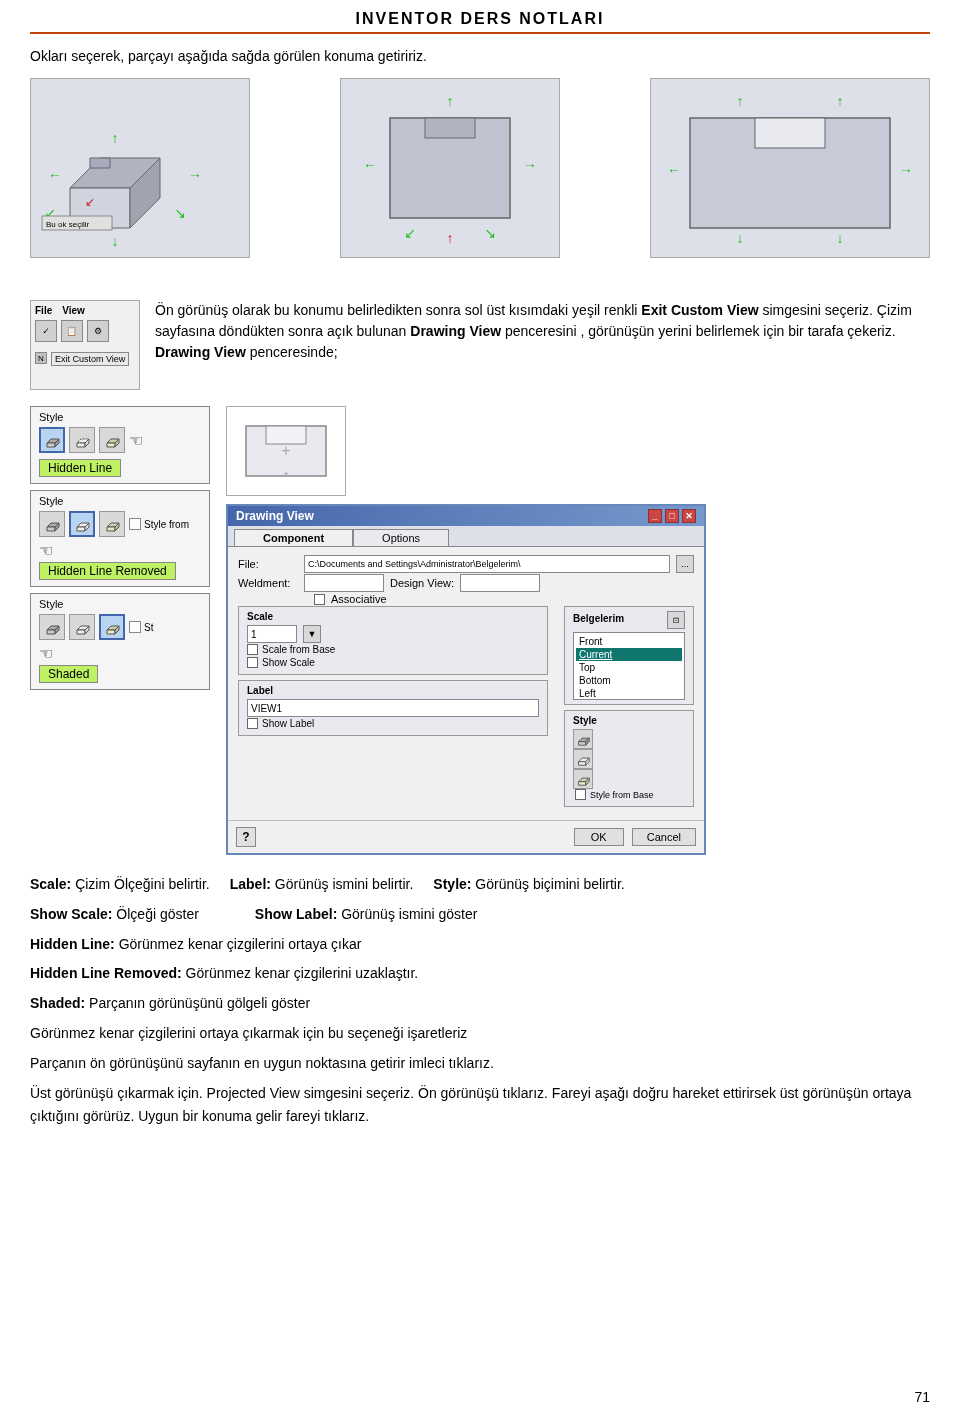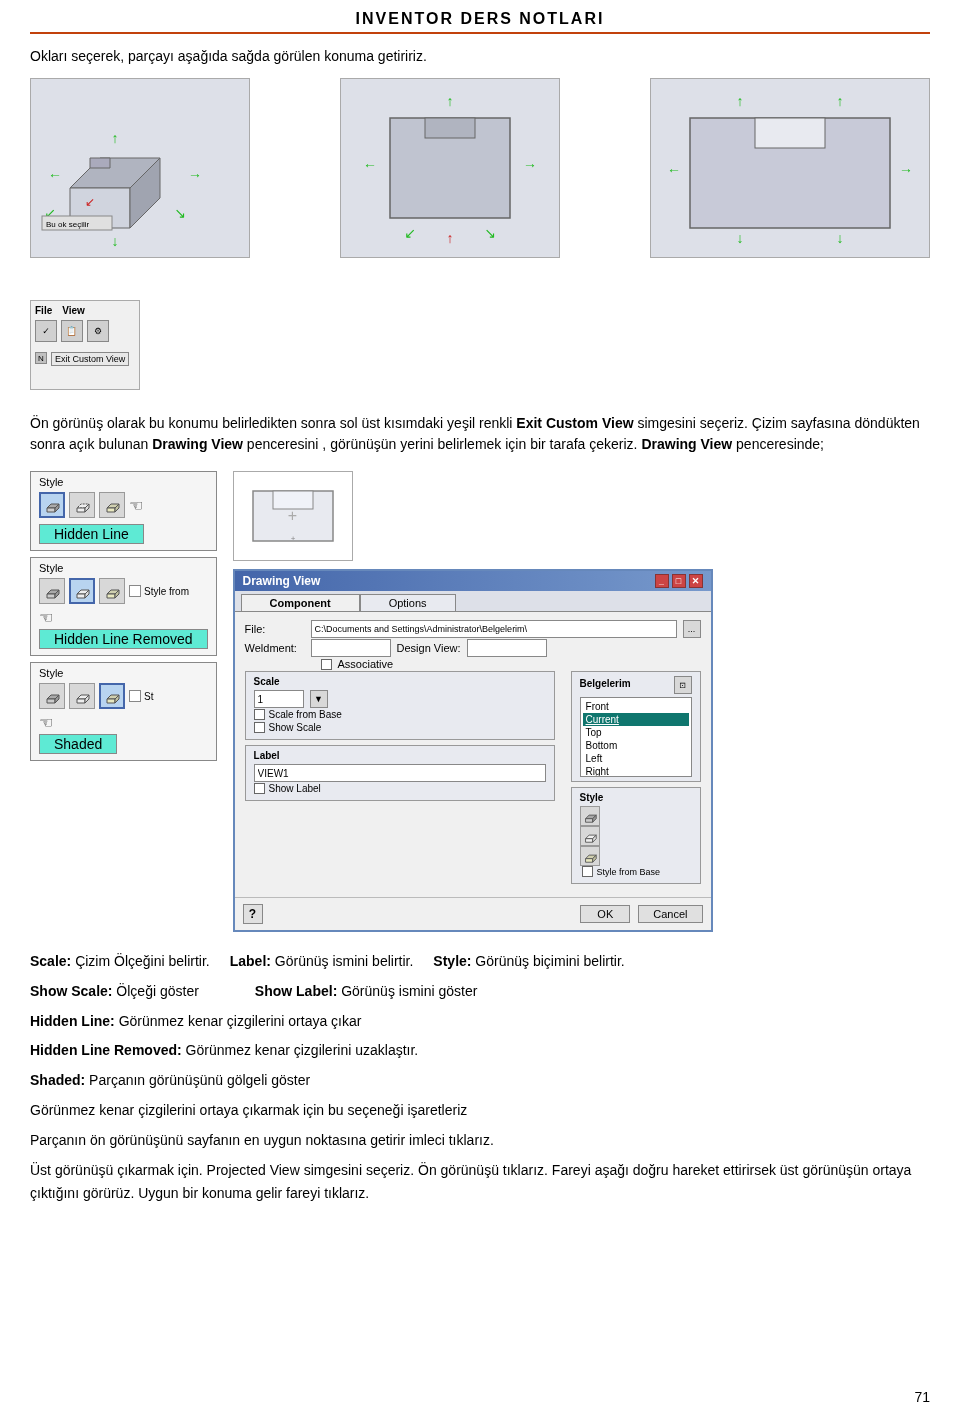--- a/index.html
+++ b/index.html
@@ -57,24 +57,23 @@
       height: 180px;
     }
     .img-box-right {
       width: 280px;
       height: 180px;
     }
 
     
     .desc-block {
       display: flex;
-      flex-direction: column;
       margin-bottom: 16px;
       align-items: flex-start;
-      gap: 23px;
+      gap: 15px;
       margin-top: 42px;
     }
     .desc-small-img {
       border: 1px solid #aaa;
       background: #f0f0f0;
       min-width: 110px;
       width: 110px;
       height: 90px;
       display: flex;
       flex-direction: column;
@@ -161,23 +160,23 @@
       justify-content: center;
       font-size: 10px;
     }
     .style-icon.selected {
       background: #b8d4f0;
       border: 2px solid #4466aa;
     }
     .style-label {
       display: inline-block;
       border: 1px solid #888;
-      background: #5eead4;
-      font-size: 14px;
-      padding: 1px 14px;
+      background: #bef264;
+      font-size: 12px;
+      padding: 1px 8px;
       margin-top: 2px;
     }
     .style-checkbox {
       display: flex;
       align-items: center;
       gap: 3px;
       font-size: 10px;
     }
     
     .dv-dialog {
@@ -647,21 +646,21 @@
                 </div>
               </div>
 
               <div style="min-width:130px;">
 
                 <div class="dv-section">
                   <div style="display:flex;justify-content:space-between;align-items:center;margin-bottom:3px;">
                     <div class="dv-section-title">Belgelerim</div>
                     <div class="dv-input-sm" style="font-size:8px;">⊡</div>
                   </div>
-                  <div class="dv-select-box" style="height:80px;overflow:hidden;">
+                  <div class="dv-select-box" style="height:68px;overflow:hidden;">
                     <div class="item">Front</div>
                     <div class="item selected">Current</div>
                     <div class="item">Top</div>
                     <div class="item">Bottom</div>
                     <div class="item">Left</div>
                     <div class="item">Right</div>
 
                   </div>
                 </div>
 

